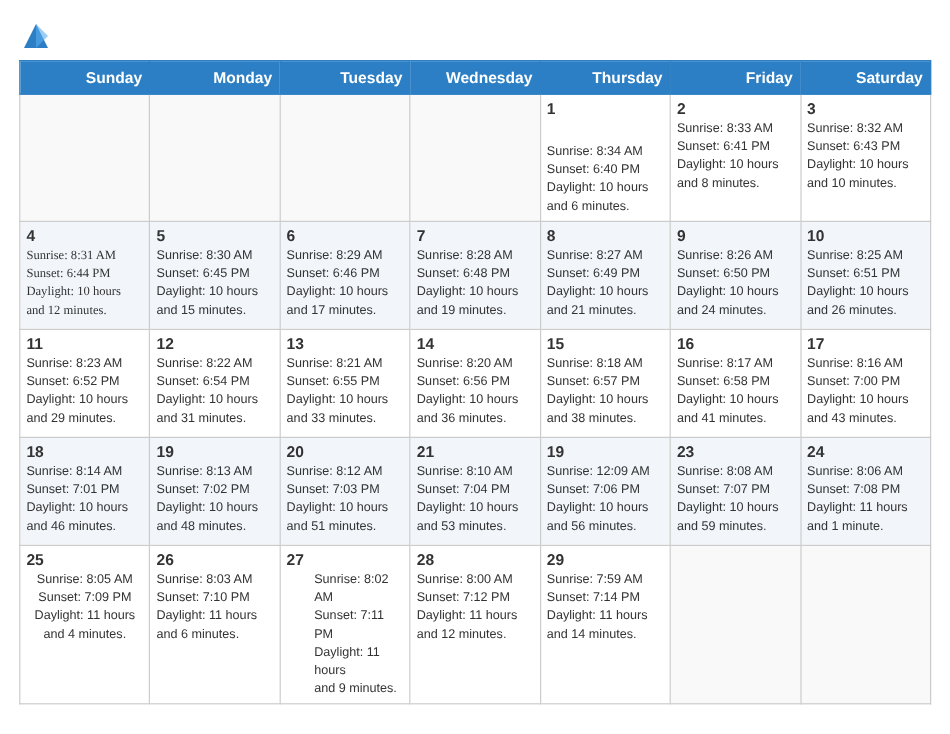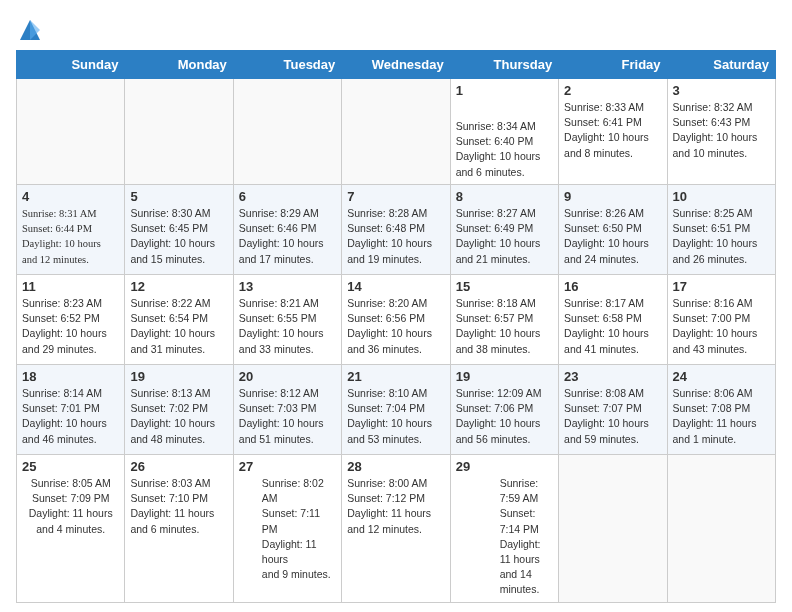--- a/index.html
+++ b/index.html
@@ -336,21 +336,21 @@
         </td>
         <td>
           <span class="day-number">28</span>
           <div class="day-info" style="white-space: pre-line;">Sunrise: 8:00 AM
 Sunset: 7:12 PM
 Daylight: 11 hours
 and 12 minutes.</div>
         </td>
         <td>
           <span class="day-number">29</span>
-          <div class="day-info" style="white-space: pre-line; margin-left: 44px;">Sunrise: 7:59 AM
+          <div class="day-info" style="white-space: pre-line;">Sunrise: 7:59 AM
 Sunset: 7:14 PM
 Daylight: 11 hours
 and 14 minutes.</div>
         </td>
         <td class="empty-cell"></td>
         <td class="empty-cell"></td>
       </tr>
     </tbody>
 </table>
 

